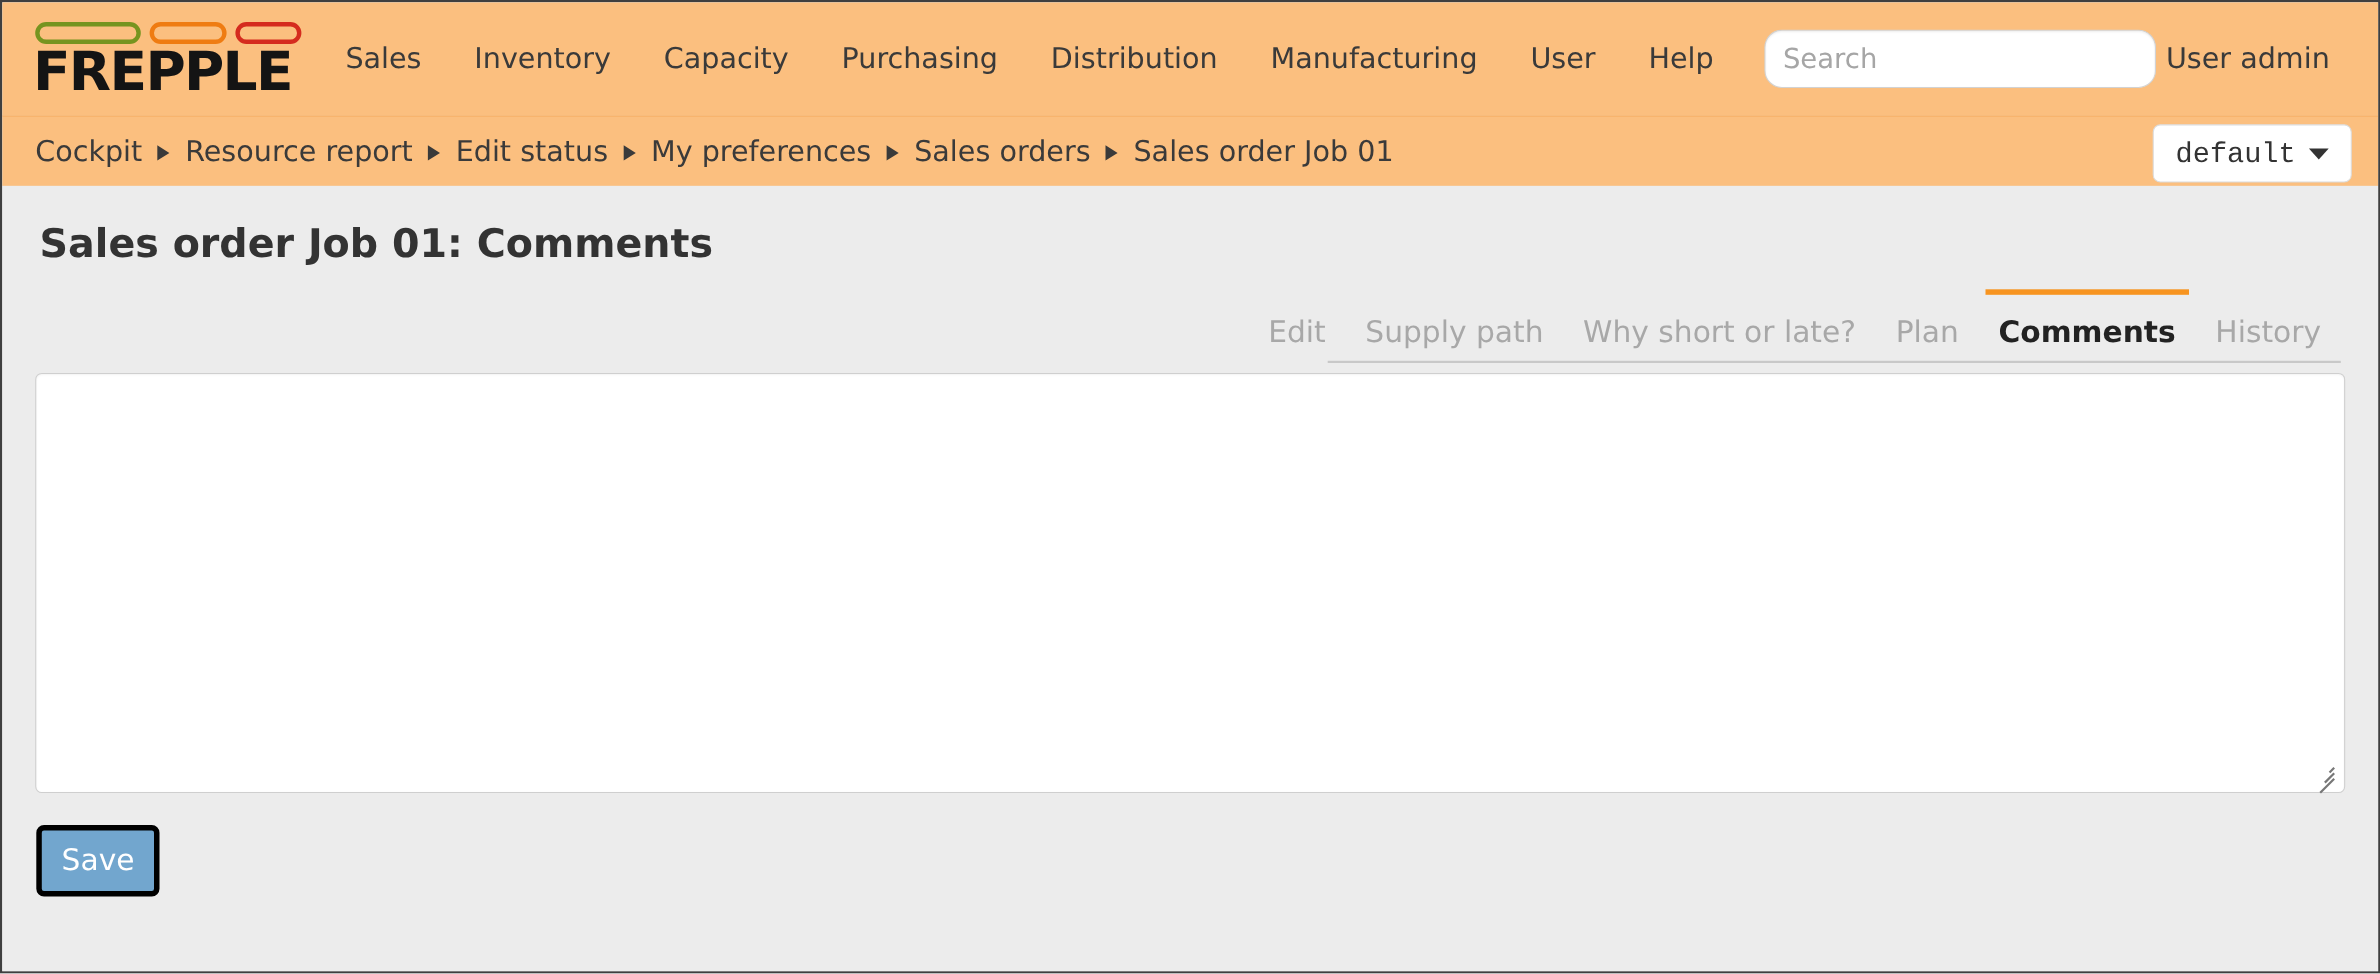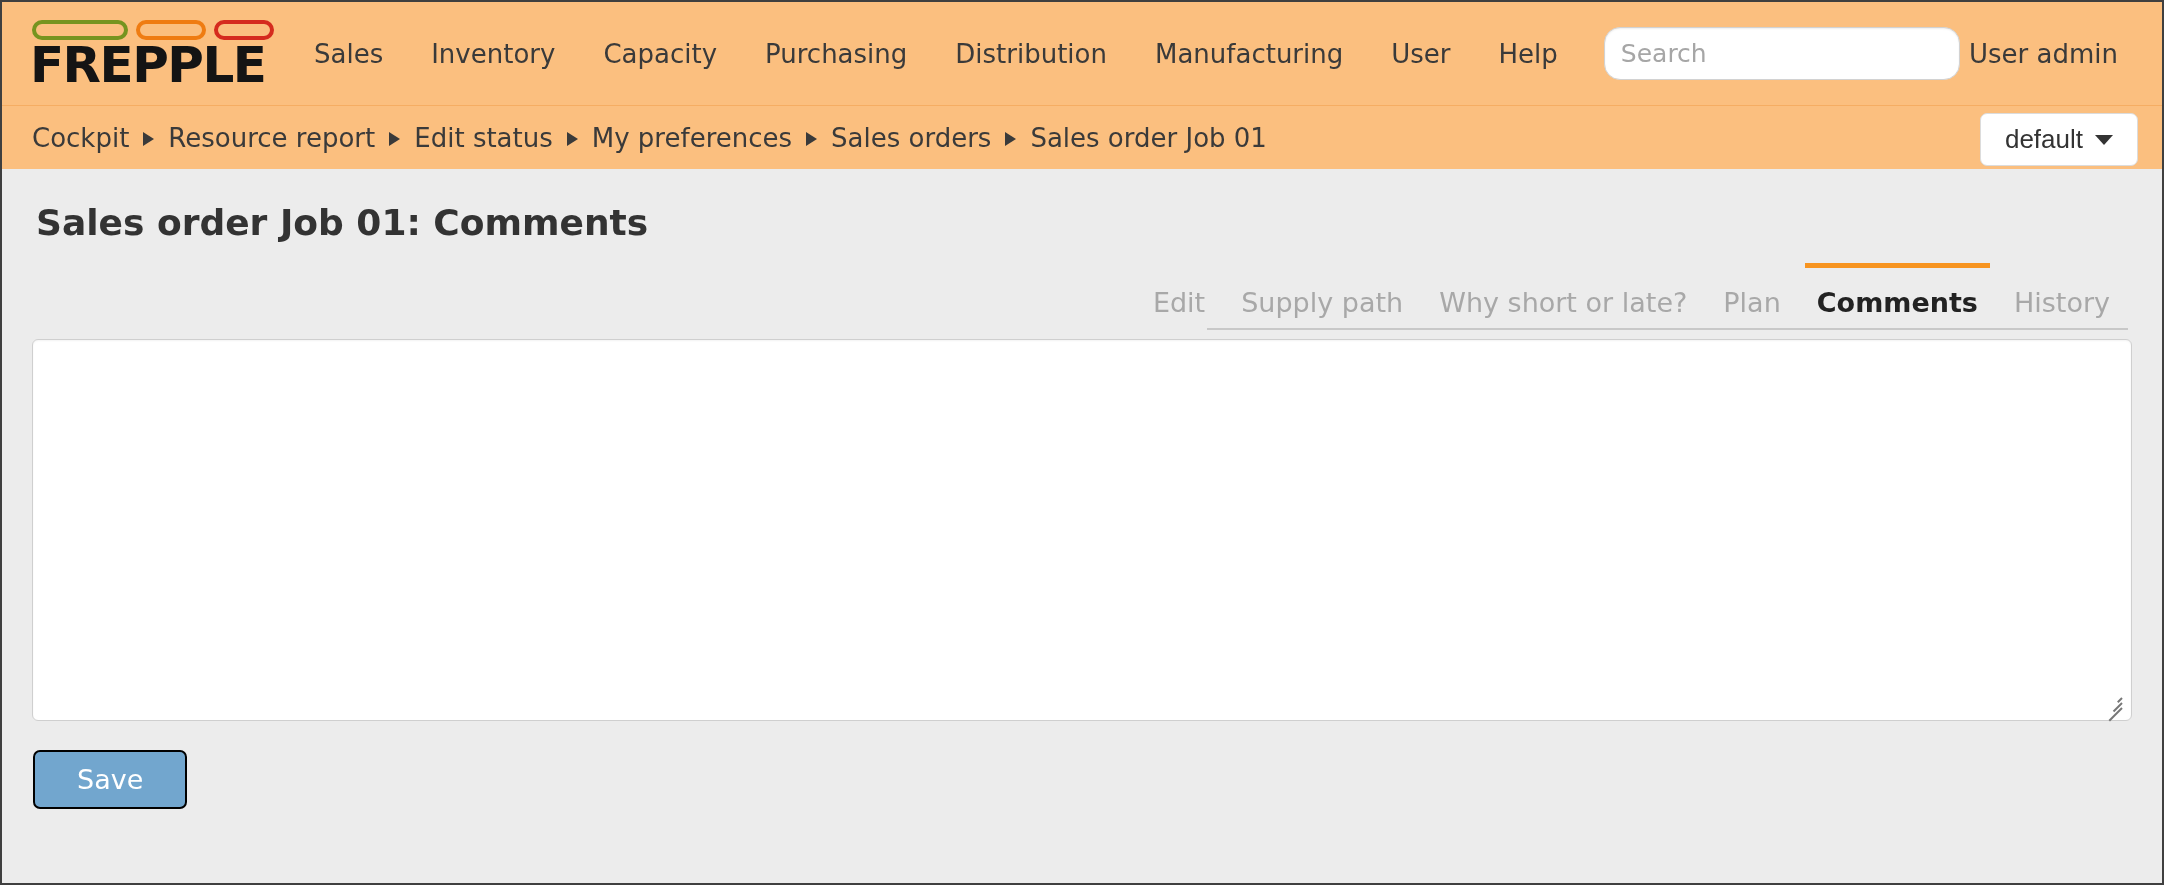--- a/index.html
+++ b/index.html
@@ -155,21 +155,21 @@
     min-width: 158px;
     display: flex;
     align-items: center;
     justify-content: center;
     gap: 12px;
     font-size: 26px;
     color: #333;
     padding: 0 20px;
     box-sizing: border-box;
     cursor: pointer;
-    font-family: Liberation Sans, sans-serif;
+    font-family: Liberation Mono, monospace;
     position: relative;
     top: 2px;
   }
   .caret {
     width: 0; height: 0;
     border-left: 9px solid transparent;
     border-right: 9px solid transparent;
     border-top: 10px solid #333;
     display: inline-block;
   }
@@ -274,26 +274,26 @@
     transform: rotate(-45deg);
   }
   .resize-grip i:nth-child(1) { bottom: 4px;  width: 18px; }
   .resize-grip i:nth-child(2) { bottom: 9px;  width: 12px; }
   .resize-grip i:nth-child(3) { bottom: 14px; width: 6px;  }
 
   .savebtn {
     margin-top: 29px;
     margin-left: 1px;
     background: #72a6ce;
-    border: 2px solid #000000;
+    border: 5px solid #000000;
     border-radius: 7px;
     color: #ffffff;
     font-size: 27px;
     font-family: "DejaVu Sans", sans-serif;
-    padding: 12px 42px;
+    padding: 12px 18px;
     cursor: pointer;
     line-height: 1.15;
   }
 </style>
 </head>
 <body>
 
 <div class="page">
 
   <div class="topnav">

